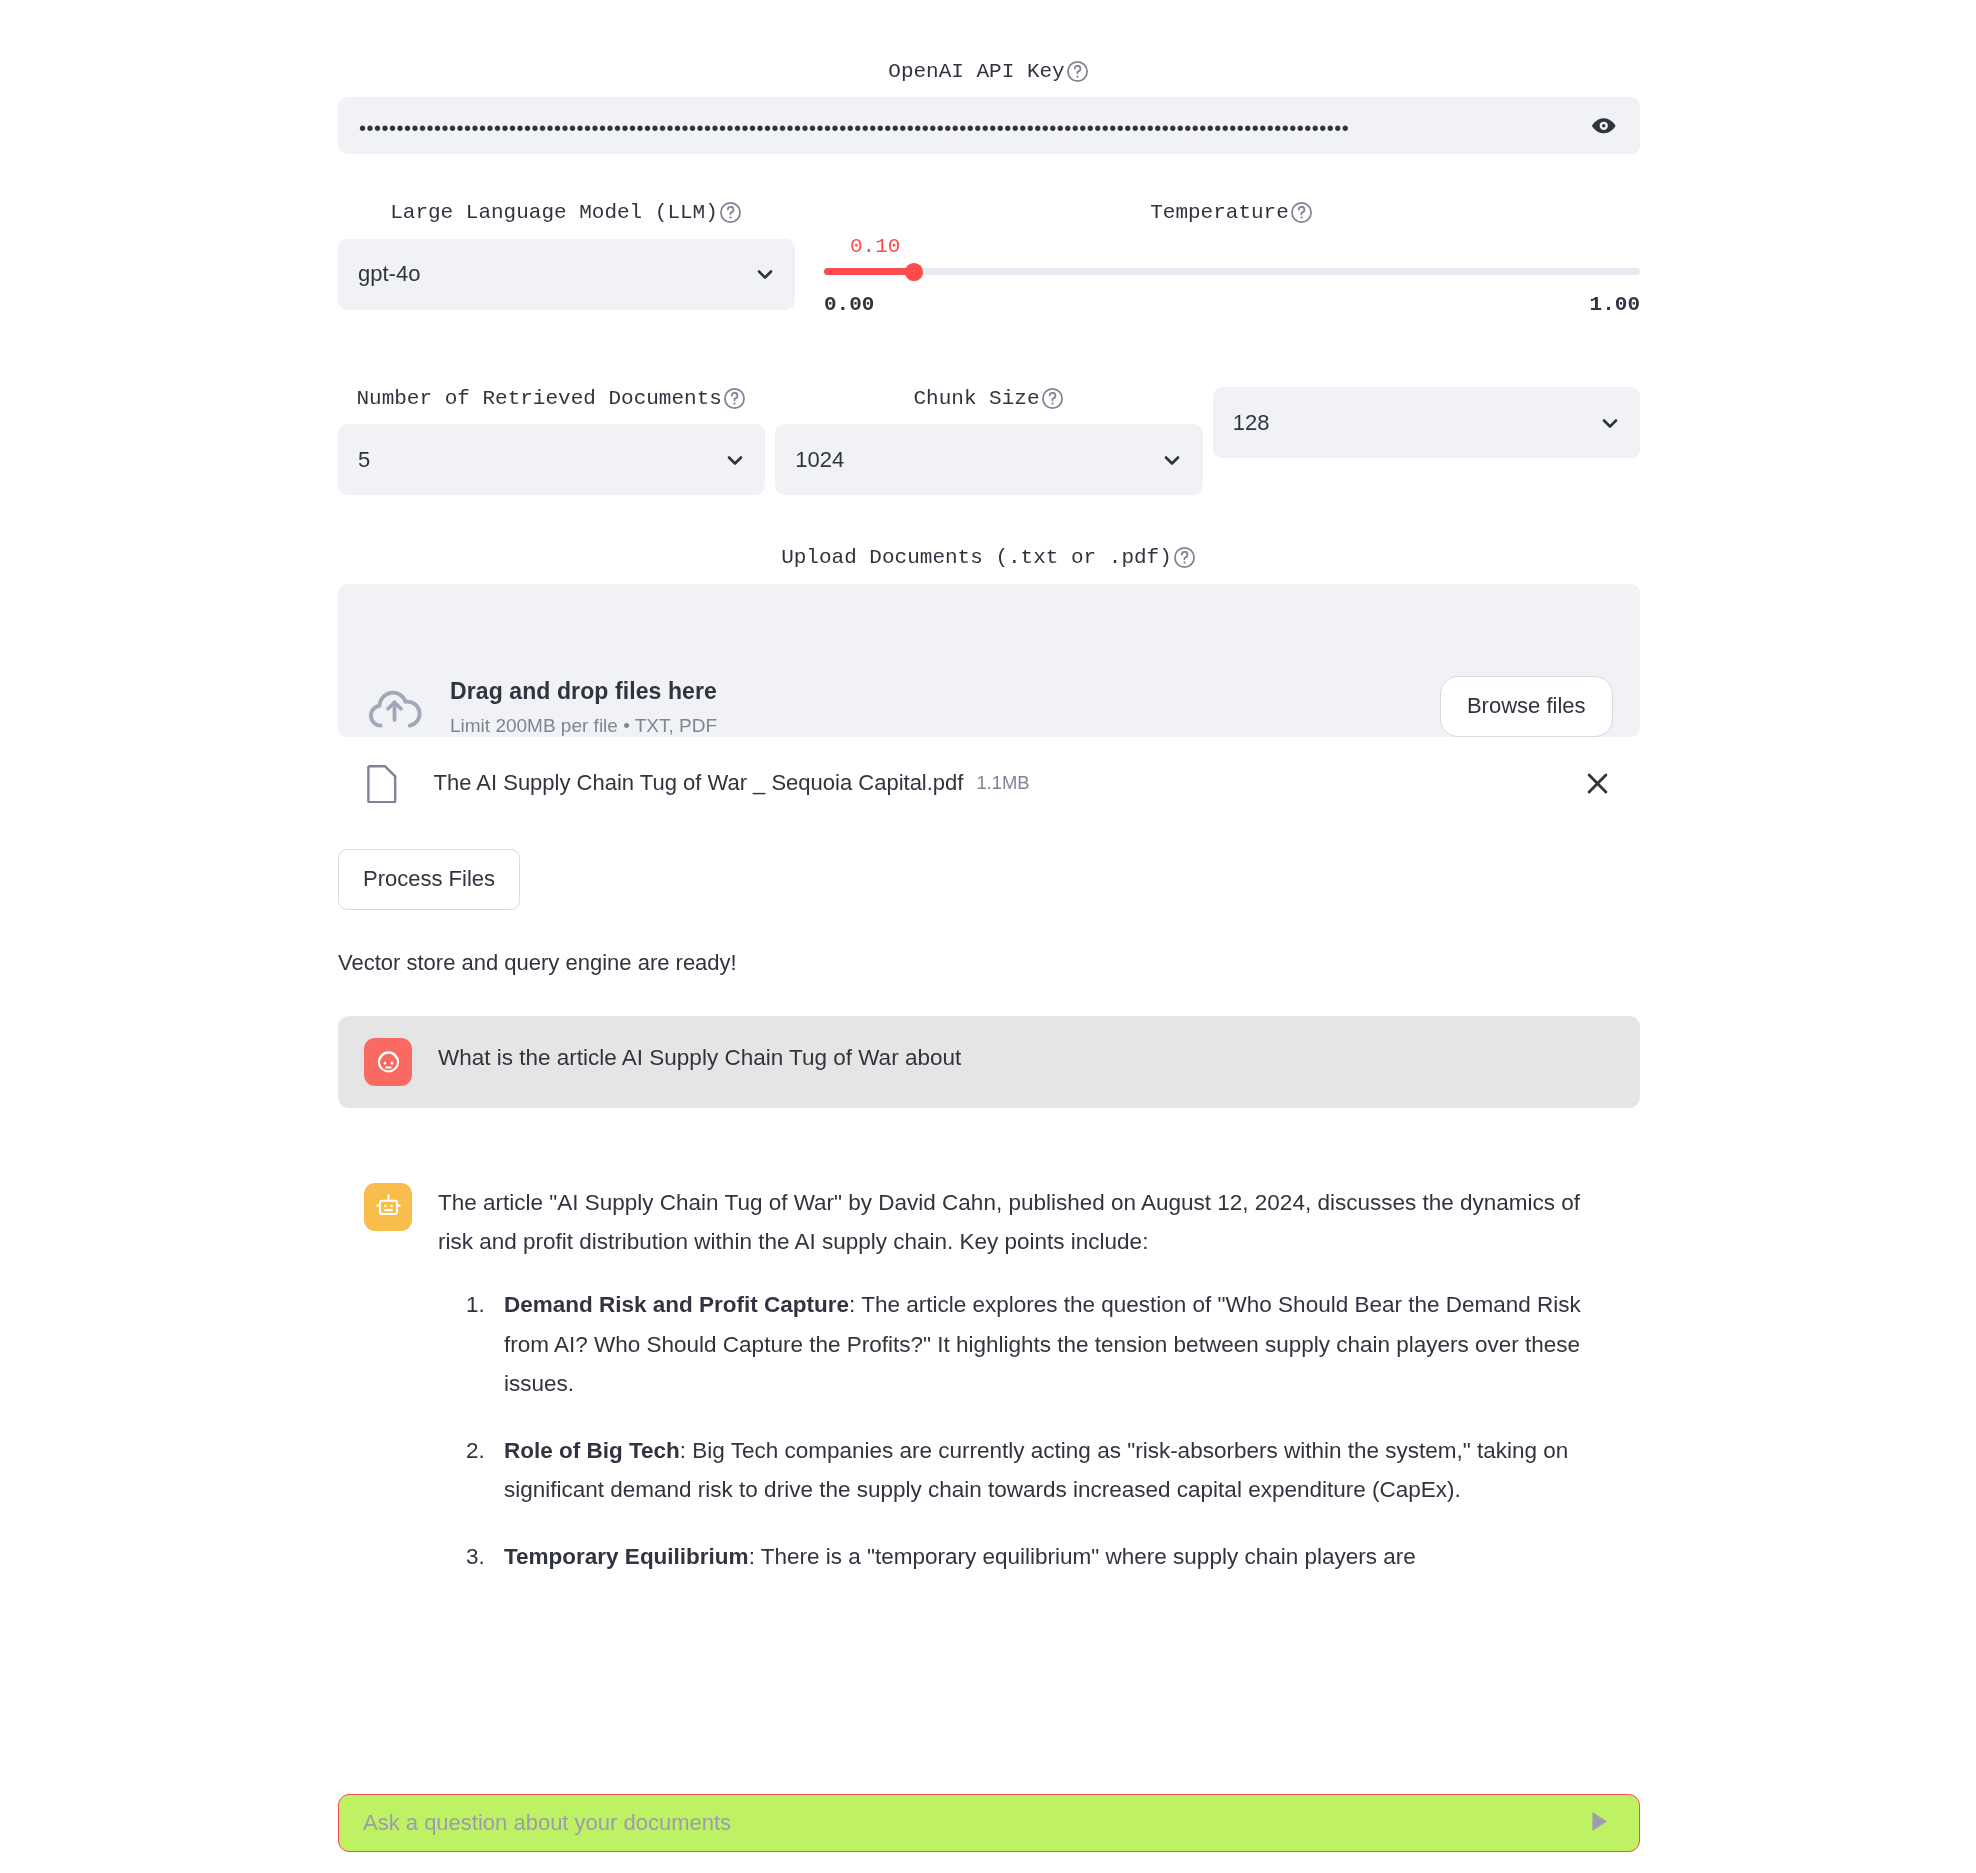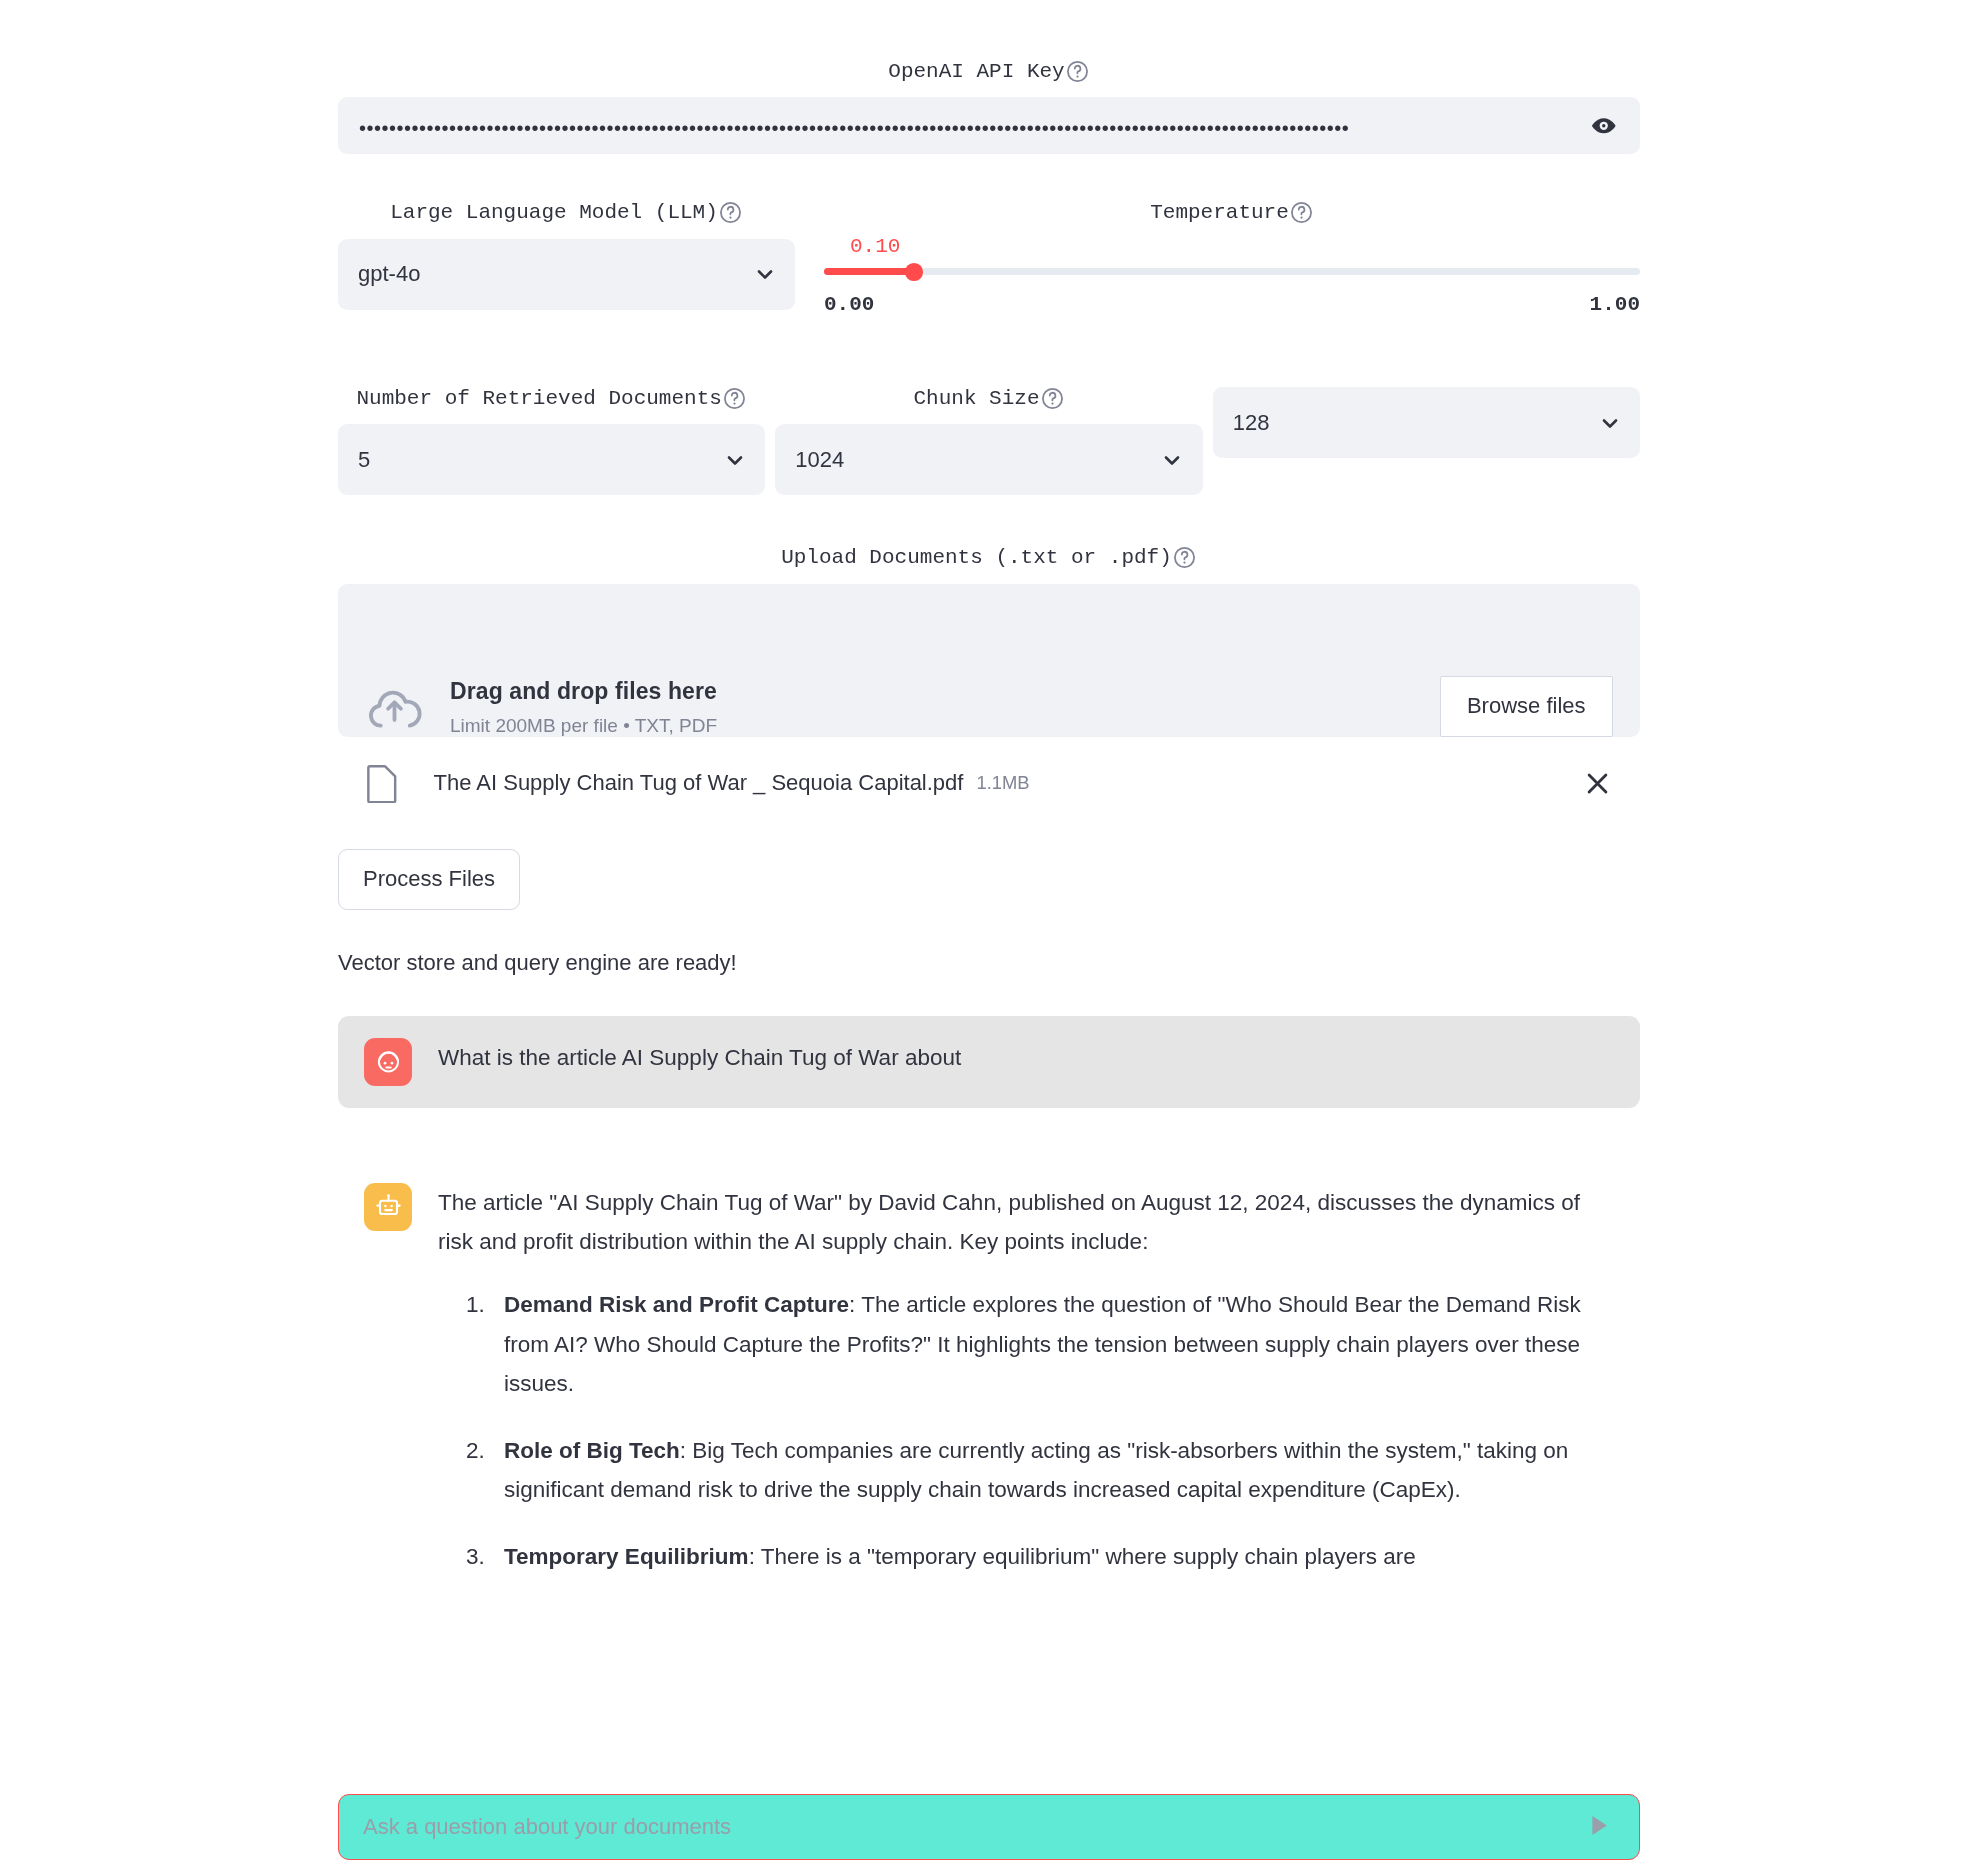--- a/index.html
+++ b/index.html
@@ -164,21 +164,21 @@
   }
   .cloud-icon { width: 57px; height: 57px; flex: 0 0 57px; color: #a3a8b8; margin-right: 27.5px; }
   .cloud-icon svg { display: block; width: 57px; height: 57px; }
   .dz-text { flex: 1 1 auto; }
   .dz-title { font-size: 23px; color: #31333f; font-weight: 600; letter-spacing: 0.1px; }
   .dz-sub { font-size: 19px; color: #808495; margin-top: 10px; }
   .browse-btn {
     flex: 0 0 auto;
     background: #ffffff;
     border: 0.9px solid #d5d9e2;
-    border-radius: 2px;
+    border-radius: 18px;
     height: 61px;
     padding: 0 26px;
     font-size: 22px;
     color: #31333f;
     display: flex; align-items: center;
     font-family: "Liberation Sans", sans-serif;
   }
 
   
   .file-row {
@@ -257,22 +257,22 @@
   }
   .msg-list li:last-child { margin-bottom: 0; }
   .msg-list li b { font-weight: 700; }
 
   
   .chat-input-wrap {
     position: absolute;
     left: 338px;
     top: 1794px;
     width: 1302px;
-    height: 66px;
-    background: #5eead4;
+    height: 58px;
+    background: #bef264;
     border: 1.4px solid #ff4b4b;
     border-radius: 11px;
     display: flex; align-items: center;
     padding: 0 20px 0 22px;
   }
   .chat-input {
     flex: 1 1 auto;
     border: none; outline: none; background: transparent;
     font-size: 22px;
     font-family: "Liberation Sans", sans-serif;

